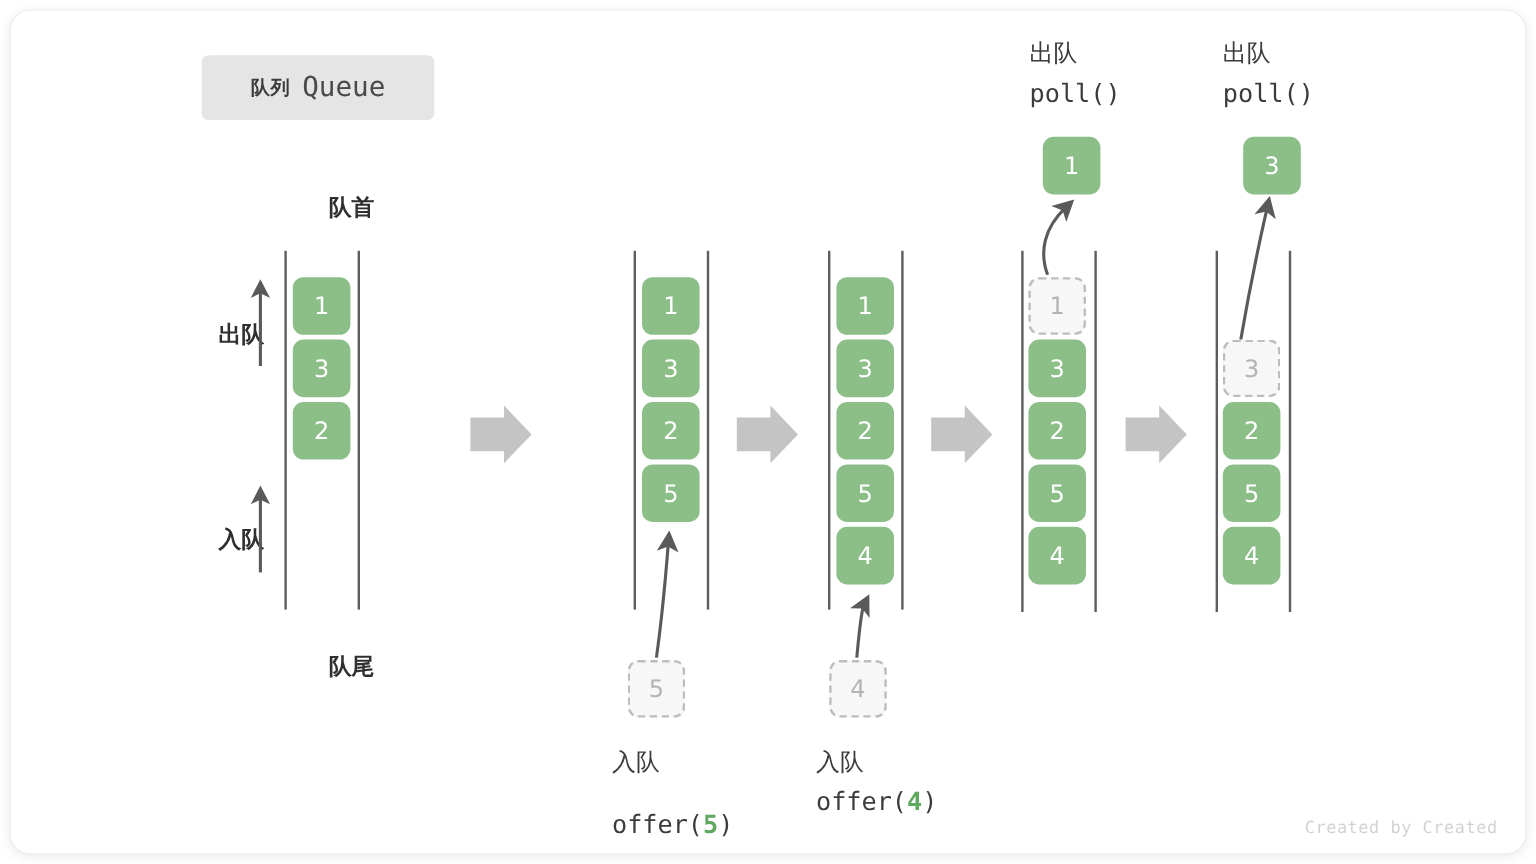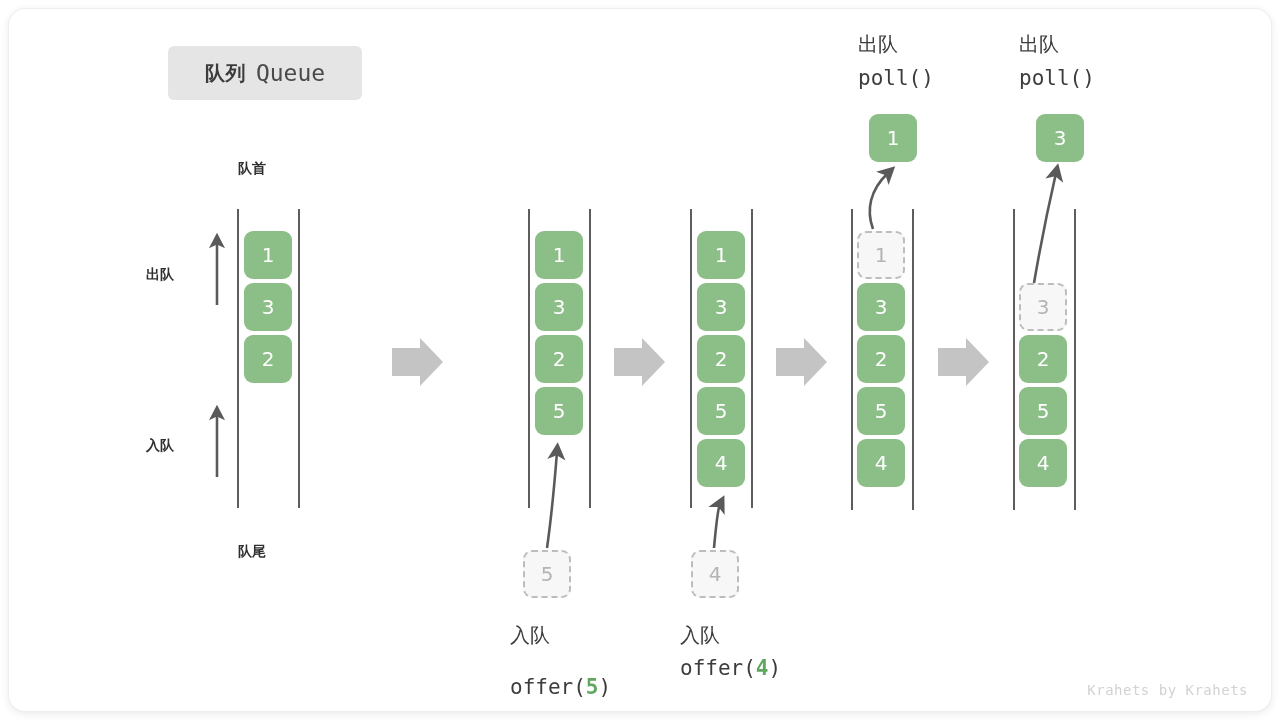--- a/index.html
+++ b/index.html
@@ -39,42 +39,43 @@
     height: 54px;
     background: #e5e5e5;
     border-radius: 6px;
     display: flex;
     align-items: center;
     justify-content: center;
     gap: 10px;
   }
   .title-cn {
     font-family: "DejaVu Sans", "Liberation Sans", sans-serif;
-    font-size: 20px;
+    font-size: 16px;
     font-weight: bold;
     color: #3c3c3c;
     letter-spacing: 0.5px;
   }
   .title-en {
     font-family: "DejaVu Sans Mono", "Liberation Mono", monospace;
     font-size: 23px;
     color: #4a4a4a;
   }
 
   
   .abs {
     position: absolute;
     white-space: pre;
     text-align: right;
   }
   .lbl-cn-bold {
     font-family: "DejaVu Sans", "Liberation Sans", sans-serif;
-    font-size: 14px;
+    font-size: 19px;
     font-weight: bold;
     color: #2f2f2f;
+    margin-left: 36px;
   }
   .lbl-cn {
     font-family: "DejaVu Sans", "Liberation Sans", sans-serif;
     font-size: 20px;
     color: #3c3c3c;
   }
   .lbl-mono {
     font-family: "DejaVu Sans Mono", "Liberation Mono", monospace;
     font-size: 21px;
     color: #3c3c3c;
@@ -245,14 +246,14 @@
     </g>
 
     <g>
       <path d="M873,229 C866,210 870,190 888,173" stroke="#5a5a5a" stroke-width="2.6" fill="none" marker-end="url(#thin-arrow2)"></path>
     </g>
     <g>
       <path d="M1034,283 C1040,248 1048,208 1056,173" stroke="#5a5a5a" stroke-width="2.6" fill="none" marker-end="url(#thin-arrow2)"></path>
     </g>
   </svg>
 
-  <div class="watermark">Krahets by Krahets</div>
+  <div class="watermark">Created by Created</div>
 </div>
 
 </body></html>

